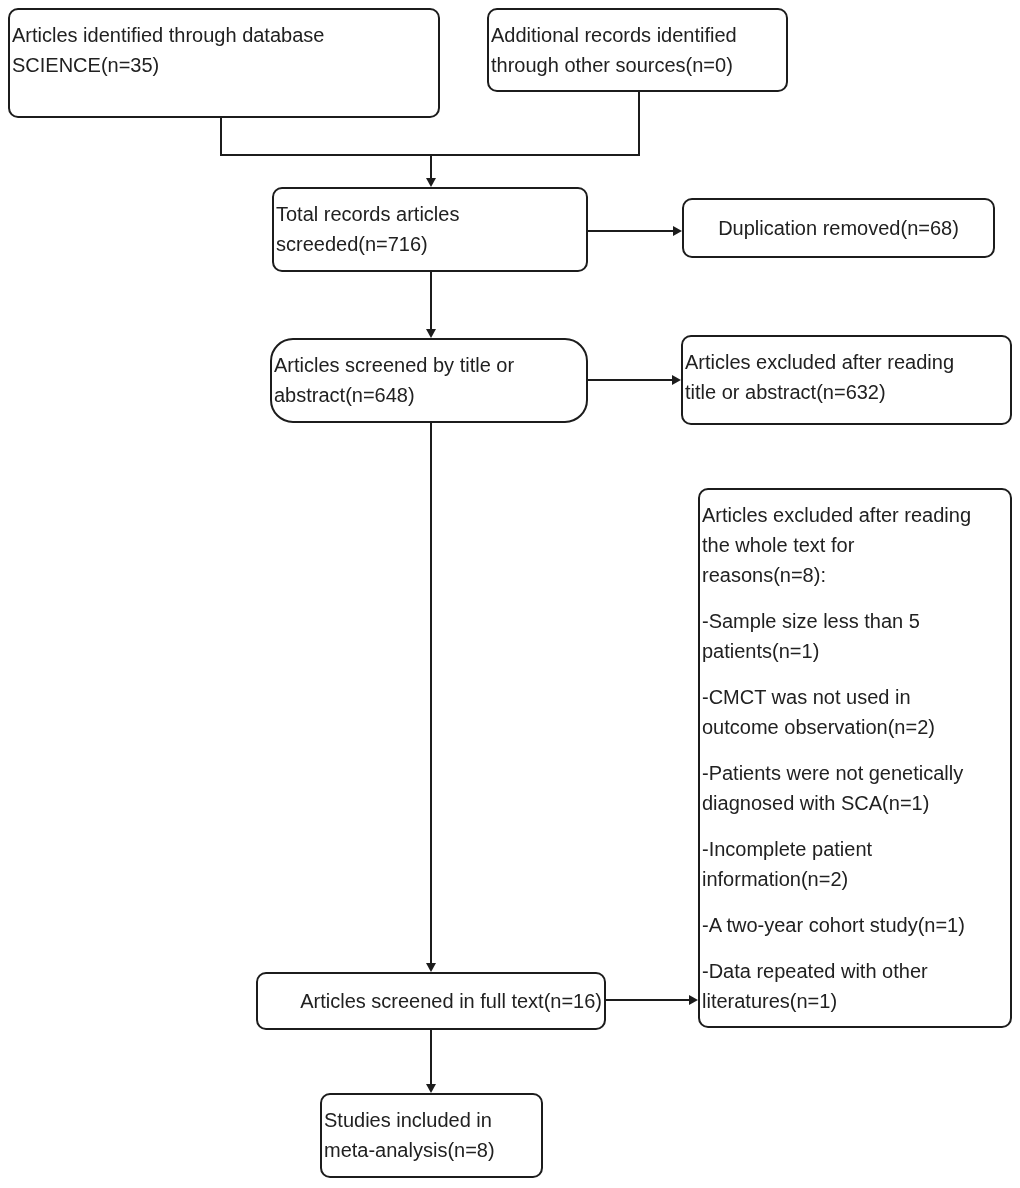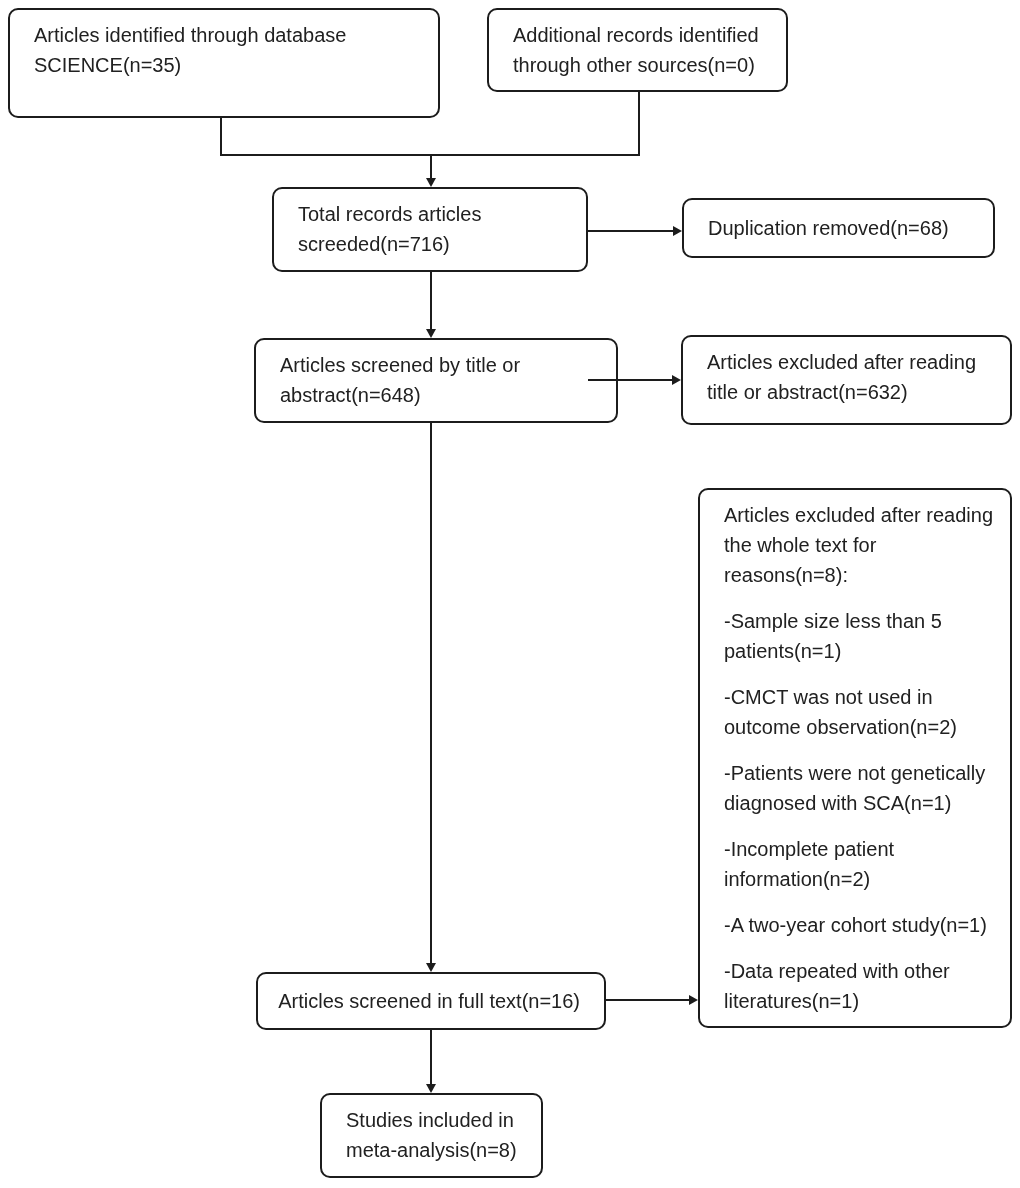--- a/index.html
+++ b/index.html
@@ -15,21 +15,21 @@
     overflow: hidden;
   }
 
   .box {
     position: absolute;
     border: 2px solid #1c1c1c;
     border-radius: 10px;
     background: #ffffff;
     font-size: 20px;
     line-height: 30px;
-    padding: 10px 24px;
+    padding: 10px 2px;
     color: #212121;
   }
   .box.center-v {
     display: flex;
     flex-direction: column;
     justify-content: center;
   }
 
   .tline { white-space: nowrap; }
 
@@ -77,28 +77,28 @@
   <div class="arrow-down" style="left:426px; top:178px;"></div>
 
   <div class="box" style="left:272px; top:187px; width:316px; height:85px;">
     <div class="tline">Total records articles</div>
     <div class="tline">screeded(n=716)</div>
   </div>
 
   <div class="hline" style="left:588px; top:230px; width:85px;"></div>
   <div class="arrow-right" style="left:673px; top:226px;"></div>
 
-  <div class="box center-v" style="left:682px; top:198px; width:313px; height:60px;">
+  <div class="box center-v" style="left:682px; top:198px; width:313px; height:60px;text-align:center;">
     <div class="tline">Duplication removed(n=68)</div>
   </div>
 
   <div class="vline" style="left:430px; top:272px; height:57px;"></div>
   <div class="arrow-down" style="left:426px; top:329px;"></div>
 
-  <div class="box" style="left:254px; top:338px; width:364px; height:85px;">
+  <div class="box" style="left:270px; top:338px; width:318px; height:85px;border-radius:23px;">
     <div class="tline">Articles screened by title or</div>
     <div class="tline">abstract(n=648)</div>
   </div>
 
   <div class="hline" style="left:588px; top:379px; width:84px;"></div>
   <div class="arrow-right" style="left:672px; top:375px;"></div>
 
   <div class="box" style="left:681px; top:335px; width:331px; height:90px;">
     <div class="tline">Articles excluded after reading</div>
     <div class="tline">title or abstract(n=632)</div>

